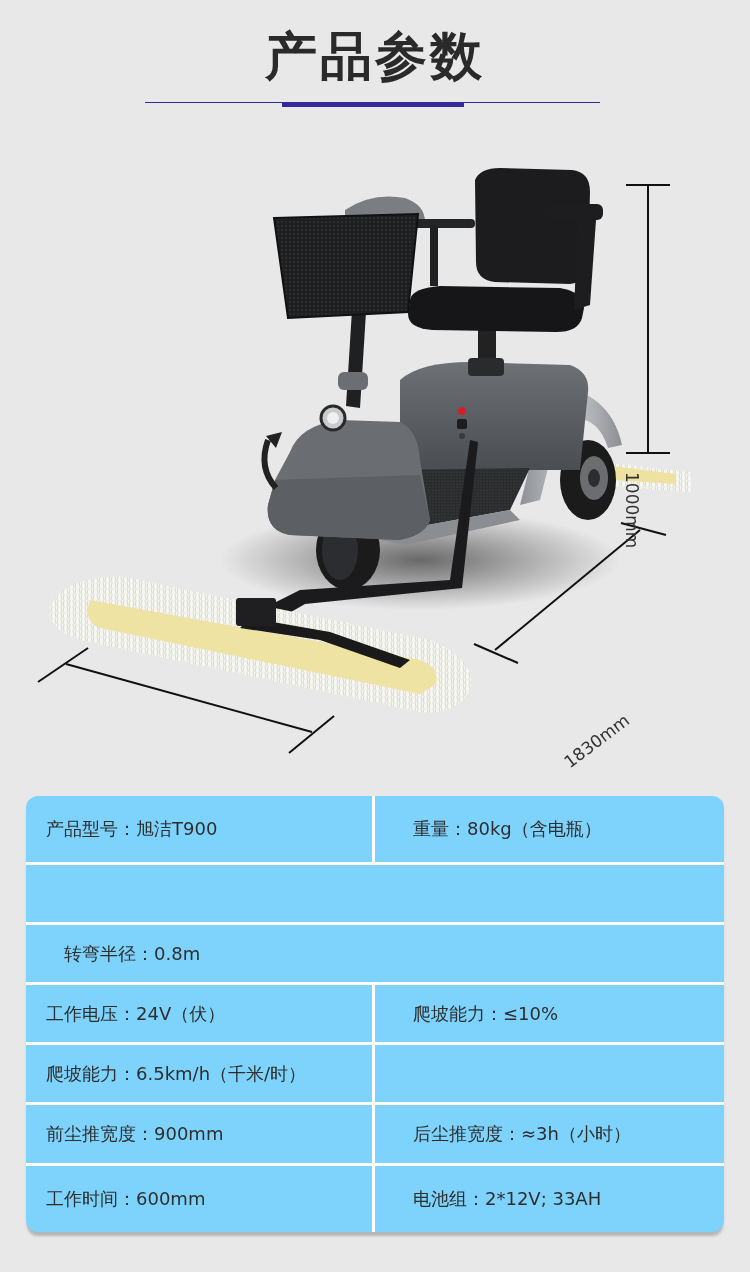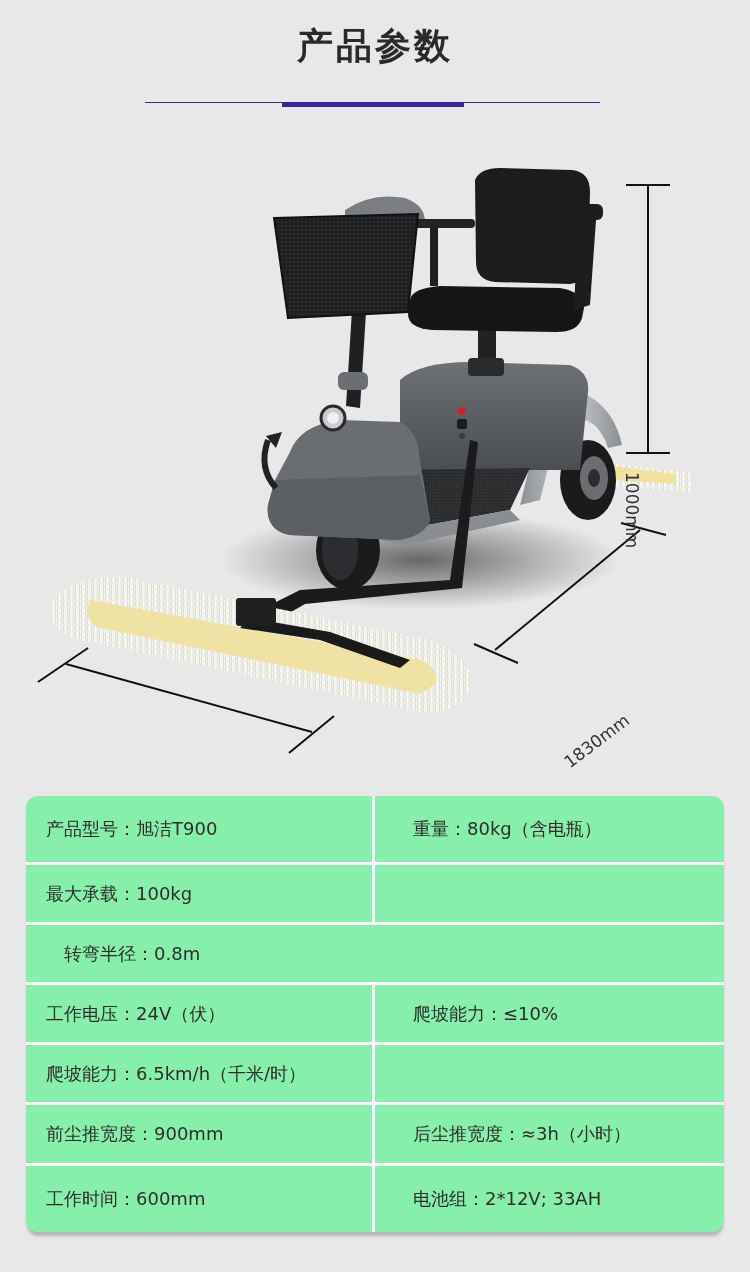--- a/index.html
+++ b/index.html
@@ -1,36 +1,36 @@
 <!DOCTYPE html>
 <html><head>
   <meta charset="utf-8">
   <style>
     * { margin: 0; padding: 0; box-sizing: border-box; }
     html, body { width: 750px; height: 1272px; background: #e8e8e8; overflow: hidden; }
     body { font-family: "DejaVu Sans", "Liberation Sans", sans-serif; color: #2b2b2b; position: relative; }
 
     .title {
       position: absolute; left: 0; top: 22px; width: 750px; text-align: center;
-      font-size: 36px; font-weight: bold; letter-spacing: 3px; color: #2a2a2a;
+      font-size: 52px; font-weight: bold; letter-spacing: 3px; color: #2a2a2a;
     }
     .rule-thin { position: absolute; left: 145px; top: 102px; width: 455px; height: 1px; background: #33299a; }
     .rule-thick { position: absolute; left: 282px; top: 102px; width: 182px; height: 5px; background: #33299a; }
 
     .scene { position: absolute; left: 0; top: 160px; width: 750px; height: 610px; }
     .scene svg { position: absolute; left: 0; top: 0; }
 
     .dim-label { position: absolute; font-family: "DejaVu Sans", sans-serif; font-size: 17px; color: #333; white-space: nowrap; }
     .dim-h { left: 642px; top: 312px; transform: rotate(90deg); transform-origin: left top; }
     .dim-d { left: 560px; top: 596px; transform: rotate(-37deg); transform-origin: left top; }
     .dim-w { left: 134px; top: 704px; transform: rotate(12deg); transform-origin: left top; }
 
     .spec-table {
       position: absolute; left: 26px; top: 796px; width: 698px; height: 436px;
-      background: #86efac; border-radius: 12px;
+      background: #7dd3fc; border-radius: 12px;
       box-shadow: 0 5px 3px -1px rgba(0,0,0,0.22);
       overflow: hidden;
     }
     .spec-row { display: flex; border-bottom: 3px solid #ffffff; }
     .spec-row:last-child { border-bottom: none; }
     .spec-cell {
       width: 349px; display: flex; align-items: center; padding-left: 20px;
       font-size: 18px; color: #2e2e2e; white-space: nowrap;
     }
     .spec-cell.left { border-right: 3px solid #ffffff; width: 349px; }
@@ -152,21 +152,20 @@
   <div class="dim-label dim-d">1830mm</div>
   <div class="dim-label dim-w">900mm</div>
 </div>
 
 <div class="spec-table">
   <div class="spec-row" style="height:69px">
     <div class="spec-cell left">产品型号：旭洁T900</div>
     <div class="spec-cell right">重量：80kg（含电瓶）</div>
   </div>
   <div class="spec-row" style="height:60px">
-    <div class="spec-cell left">最大承载：100kg</div>
   </div>
   <div class="spec-row" style="height:60px">
     <div class="spec-cell right">转弯半径：0.8m</div>
   </div>
   <div class="spec-row" style="height:60px">
     <div class="spec-cell left">工作电压：24V（伏）</div>
     <div class="spec-cell right">爬坡能力：≤10%</div>
   </div>
   <div class="spec-row" style="height:60px">
     <div class="spec-cell left">爬坡能力：6.5km/h（千米/时）</div>

